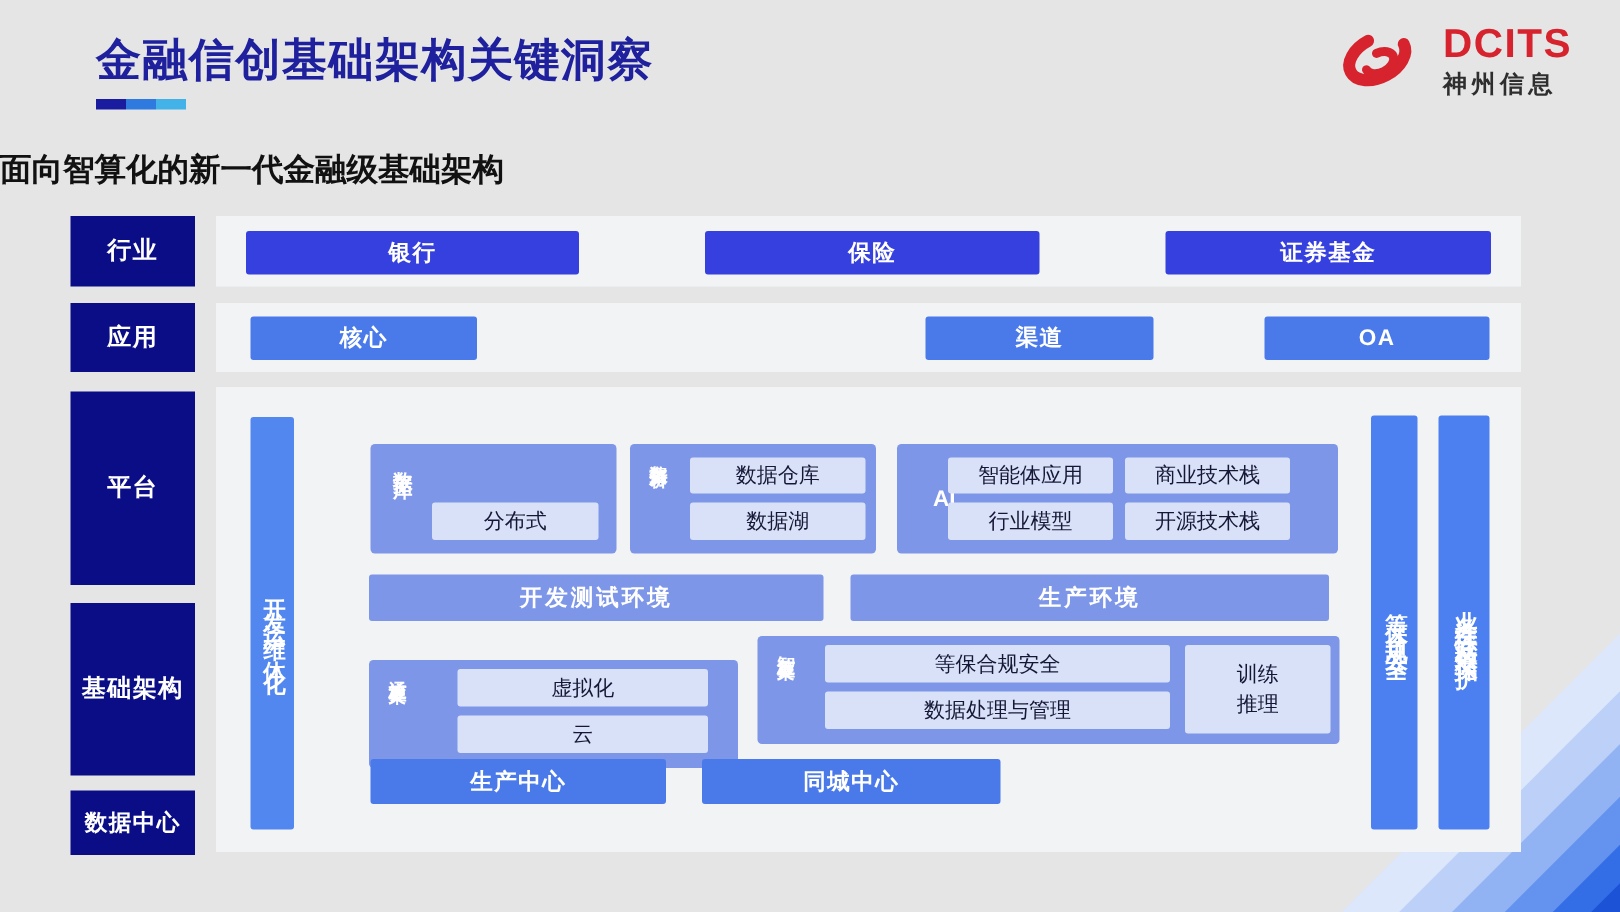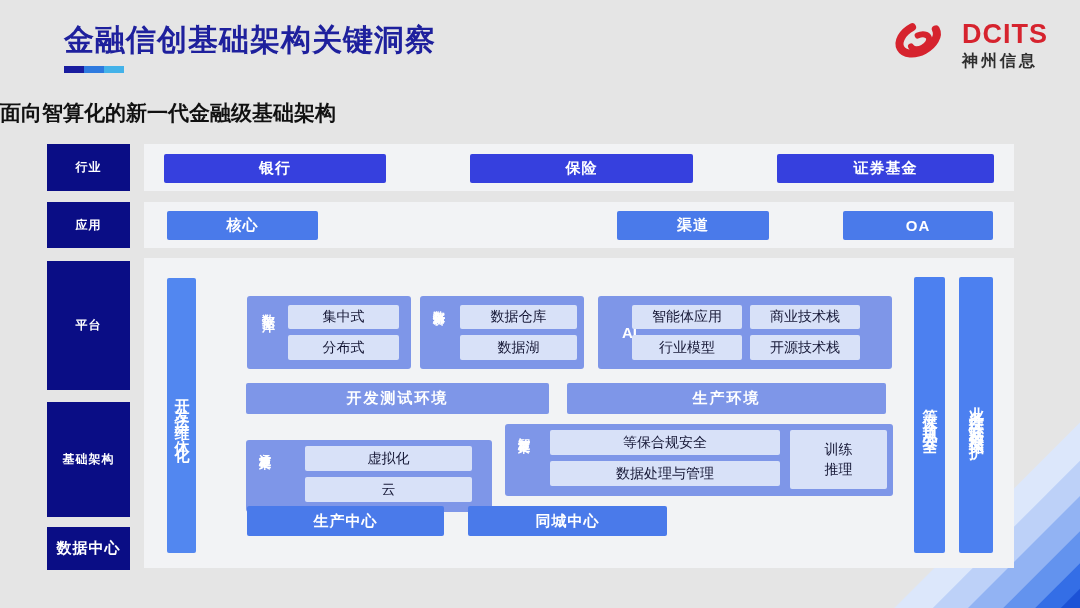--- a/index.html
+++ b/index.html
@@ -6,21 +6,21 @@
   body{font-family:"Liberation Sans","DejaVu Sans",sans-serif;background:#fff;}
   .page{position:relative;width:1080px;height:608px;background:#e5e5e5;overflow:hidden;}
   .abs{position:absolute;}
   
   .title{font-size:30px;font-weight:bold;color:#1E209D;letter-spacing:1px;white-space:nowrap;}
   .useg{position:absolute;top:0;height:7px;}
   .subtitle{font-size:21px;font-weight:bold;color:#111;text-align:left;white-space:nowrap;}
   .logo-name{font-size:27px;font-weight:bold;color:#D6232E;letter-spacing:1px;line-height:1.0;}
   .logo-cn{font-size:16px;font-weight:bold;color:#2E2E2E;letter-spacing:3px;margin-top:3px;}
   
-  .rail{background:#0A0D85;color:#fff;font-weight:bold;font-size:12px;display:flex;align-items:center;justify-content:center;letter-spacing:1px;}
+  .rail{background:#0A0D85;color:#fff;font-weight:bold;font-size:16px;display:flex;align-items:center;justify-content:center;letter-spacing:1px;}
   
   .strip{background:#F2F3F5;}
   
   .btn{display:flex;align-items:center;justify-content:center;color:#fff;font-weight:bold;font-size:15px;border-radius:2px;letter-spacing:1px;}
   .btn-royal{background:#3640DE;}
   .btn-blue{background:#4A7AEA;}
   
   .grp{background:#7E96E8;border-radius:3px;}
   .grp-label{position:absolute;color:#fff;font-weight:bold;font-size:13px;writing-mode:vertical-rl;text-orientation:upright;letter-spacing:2px;}
   .cell{position:absolute;background:#D8E1F8;color:#151735;font-size:14px;display:flex;align-items:center;justify-content:center;border-radius:2px;}
@@ -48,21 +48,21 @@
     <div class="band" style="background:#1C52D6;clip-path:polygon(94% 100%,100% 94%,100% 100%);"></div>
   </div>
 
   <div class="abs z1 title" style="left:64px;top:20px;">金融信创基础架构关键洞察</div>
   <div class="abs z1" style="left:64px;top:66px;width:60px;height:7px;">
     <div class="useg" style="left:0;width:20px;background:#191C9F;"></div>
     <div class="useg" style="left:20px;width:20px;background:#2E7ADF;"></div>
     <div class="useg" style="left:40px;width:20px;background:#43B2E9;"></div>
   </div>
 
-  <div class="abs z1" style="left:888px;top:16px;display:flex;align-items:flex-end;gap:8px;">
+  <div class="abs z1" style="left:888px;top:16px;display:flex;align-items:flex-start;gap:8px;">
     <svg width="66" height="56" viewBox="0 0 66 56">
       <g transform="rotate(-28 33 28)" fill="none" stroke="#D6232E" stroke-linecap="round">
         <path d="M33 9 a 20 13 0 1 0 20 13" stroke-width="8"></path>
         <path d="M34 19 a 10 6.5 0 1 1 -11 6.5" stroke-width="6"></path>
       </g>
     </svg>
     <div>
       <div class="logo-name">DCITS</div>
       <div class="logo-cn">神州信息</div>
     </div>
@@ -85,21 +85,20 @@
   <div class="abs z1 btn btn-blue" style="left:167px;top:211px;width:151px;height:29px;">核心</div>
   <div class="abs z1 btn btn-blue" style="left:617px;top:211px;width:152px;height:29px;">渠道</div>
   <div class="abs z1 btn btn-blue" style="left:843px;top:211px;width:150px;height:29px;">OA</div>
 
   <div class="abs z1 strip" style="left:144px;top:258px;width:870px;height:310px;"></div>
 
   <div class="abs z1 vbar vbar-dev" style="left:167px;top:278px;width:29px;height:275px;">开发运维一体化</div>
 
   <div class="abs z1 grp" style="left:247px;top:296px;width:164px;height:73px;">
     <div class="grp-label" style="left:12px;top:8px;height:60px;">数据库</div>
-    <div class="cell" style="left:41px;top:9px;width:111px;height:24px;">集中式</div>
     <div class="cell" style="left:41px;top:39px;width:111px;height:25px;">分布式</div>
   </div>
 
   <div class="abs z1 grp" style="left:420px;top:296px;width:164px;height:73px;">
     <div class="grp-label" style="left:10px;top:5px;height:66px;font-size:12px;letter-spacing:1px;">数据分析</div>
     <div class="cell" style="left:40px;top:9px;width:117px;height:24px;">数据仓库</div>
     <div class="cell" style="left:40px;top:39px;width:117px;height:25px;">数据湖</div>
   </div>
 
   <div class="abs z1 grp" style="left:598px;top:296px;width:294px;height:73px;">

